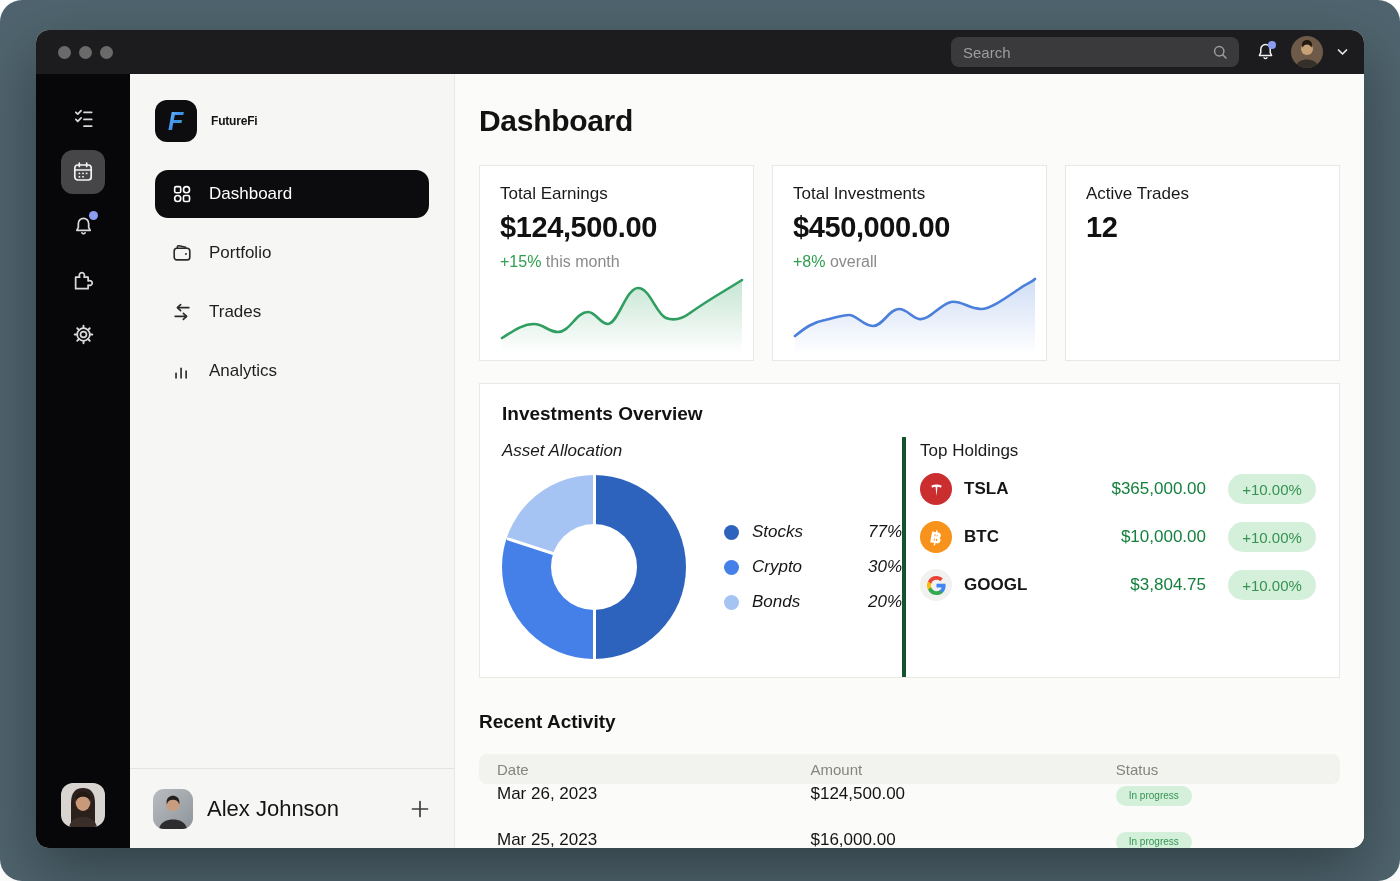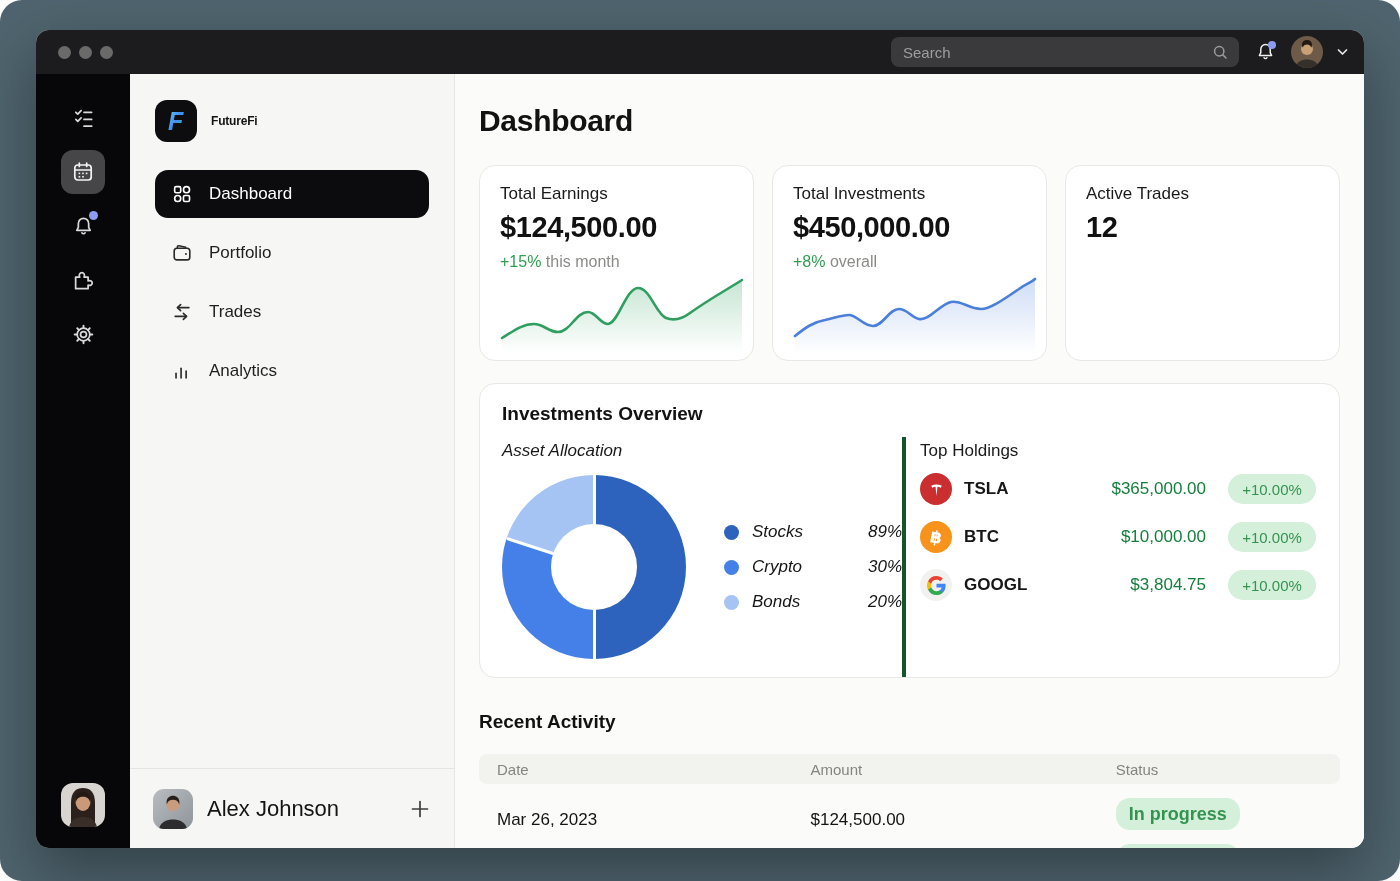--- a/index.html
+++ b/index.html
@@ -7,21 +7,21 @@
   .backdrop { position:absolute; inset:0; background:#4f646e; border-radius:22px; }
 
   
   .window { position:absolute; left:36px; top:30px; width:1328px; height:818px; border-radius:13px; overflow:hidden; background:#fff; box-shadow:0 24px 60px rgba(0,0,0,.35); }
 
   
   .titlebar { height:44px; background:#1c1c1e; display:flex; align-items:center; padding:0 16px 0 22px; }
   .dots { display:flex; gap:8px; }
   .dot { width:13px; height:13px; border-radius:50%; background:#6a6a6a; }
   .tb-right { margin-left:auto; display:flex; align-items:center; gap:14px; }
-  .searchbar { width:348px; height:30px; background:#3a3a3c; border-radius:8px; display:flex; align-items:center; padding:0 10px 0 12px; }
+  .searchbar { width:288px; height:30px; background:#3a3a3c; border-radius:8px; display:flex; align-items:center; padding:0 10px 0 12px; }
   .searchbar input { flex:1; background:transparent; border:none; outline:none; color:#e8e8e8; font-size:15px; font-family:inherit; }
   .searchbar input::placeholder { color:#9e9e9e; }
   .bell-wrap { position:relative; width:24px; height:24px; display:flex; align-items:center; justify-content:center; cursor:pointer; }
   .avatar-top { width:32px; height:32px; border-radius:50%; overflow:hidden; flex:none; }
   .chev { display:flex; align-items:center; }
 
   
   .app-row { display:flex; height:774px; }
 
   
@@ -42,21 +42,21 @@
   .side-bottom { margin-top:auto; border-top:1px solid #e4e4e1; height:80px; display:flex; align-items:center; gap:14px; padding:0 24px 0 23px; }
   .side-avatar { width:40px; height:40px; border-radius:11px; overflow:hidden; flex:none; }
   .side-user { font-size:22px; color:#141414; }
   .plus-btn { margin-left:auto; cursor:pointer; display:flex; }
 
   
   .main { flex:1; background:#fbfbf9; padding:30px 24px 0 24px; overflow:hidden; }
   .page-title { font-size:30px; font-weight:700; color:#121212; letter-spacing:-.3px; line-height:34px; }
 
   .stats { display:flex; gap:18px; margin-top:27px; }
-  .card { background:#fff; border:1px solid #e8e8e5; border-radius:16px; }
+  .card { background:#fff; border:1px solid #e8e8e5; border-radius:0; }
   .stat-card { flex:1; height:196px; padding:18px 20px; position:relative; overflow:hidden; }
   .stat-label { font-size:17px; color:#1a1a1a; }
   .stat-value { font-size:29px; font-weight:700; color:#111; letter-spacing:-.4px; margin-top:7px; }
   .stat-change { font-size:16px; margin-top:9px; color:#8a8a88; }
   .stat-change .chg { color:#2f9e4f; }
   .sparkline { position:absolute; left:20px; right:18px; bottom:6px; height:80px; }
 
   .overview { margin-top:22px; height:295px; display:flex; flex-direction:column; }
   .overview-title { font-size:19px; font-weight:700; color:#121212; padding:19px 22px 0 22px; }
   .overview-body { flex:1; display:flex; margin-top:12px; min-height:0; }
@@ -79,22 +79,22 @@
   .coin.btc  { background:#f7931a; color:#fff; font-weight:700; font-size:17px; }
   .coin.eth  { background:#ebebe9; }
   .coin.googl{ background:#f1f1ef; }
   .holding-symbol { font-size:17px; font-weight:600; color:#161616; margin-left:12px; }
   .holding-value { margin-left:auto; font-size:17px; color:#15803d; }
   .holding-pill { width:88px; margin-left:22px; height:30px; border-radius:15px; background:#d4f0da; color:#359352; font-size:15px; display:flex; align-items:center; justify-content:center; }
 
   .activity-title { margin-top:33px; font-size:19px; font-weight:700; color:#121212; }
   .table-head { margin-top:21px; height:30px; background:#f2f2ef; border-radius:8px; display:flex; align-items:center; padding:0 18px; font-size:15px; color:#85857f; }
   .col-date { width:38%; } .col-amount { width:37%; } .col-status { flex:1; }
-  .table-row { height:46px; display:flex; align-items:flex-end; padding:0 18px; font-size:17px; color:#141414; }
-  .status-pill { display:inline-flex; height:32px; border-radius:14px; background:#d4f0da; color:#359352; font-size:18px; align-items:center; padding:0 13px;font-weight:bold; }
+  .table-row { height:46px; display:flex; align-items:flex-start; padding:0 18px; font-size:17px; color:#141414; }
+  .status-pill { display:inline-flex; height:20px; border-radius:14px; background:#d4f0da; color:#359352; font-size:10px; align-items:center; padding:0 13px; }
 
   svg { display:block; }
 </style>
 </head>
 <body>
 
 <div class="backdrop">
   <div class="window">
 
     <div class="titlebar">
@@ -329,21 +329,21 @@
                 <div class="donut" style="background: conic-gradient(rgb(46, 99, 189) 0%, rgb(46, 99, 189) 50%, rgb(68, 128, 232) 50%, rgb(68, 128, 232) 80%, rgb(166, 196, 243) 80%, rgb(166, 196, 243) 100%);">
                   <span class="donut-sep" style="transform: rotate(0deg);"></span>
                   <span class="donut-sep" style="transform: rotate(180deg);"></span>
                   <span class="donut-sep" style="transform: rotate(288deg);"></span>
                   <span class="donut-hole"></span>
                 </div>
                 <div class="legend">
                   <div class="legend-item">
                     <span class="legend-dot" style="background: rgb(46, 99, 189);"></span>
                     <span>Stocks</span>
-                    <span class="legend-pct">89%</span>
+                    <span class="legend-pct">77%</span>
                   </div>
                   <div class="legend-item">
                     <span class="legend-dot" style="background: rgb(68, 128, 232);"></span>
                     <span>Crypto</span>
                     <span class="legend-pct">30%</span>
                   </div>
                   <div class="legend-item">
                     <span class="legend-dot" style="background: rgb(166, 196, 243);"></span>
                     <span>Bonds</span>
                     <span class="legend-pct">20%</span>

